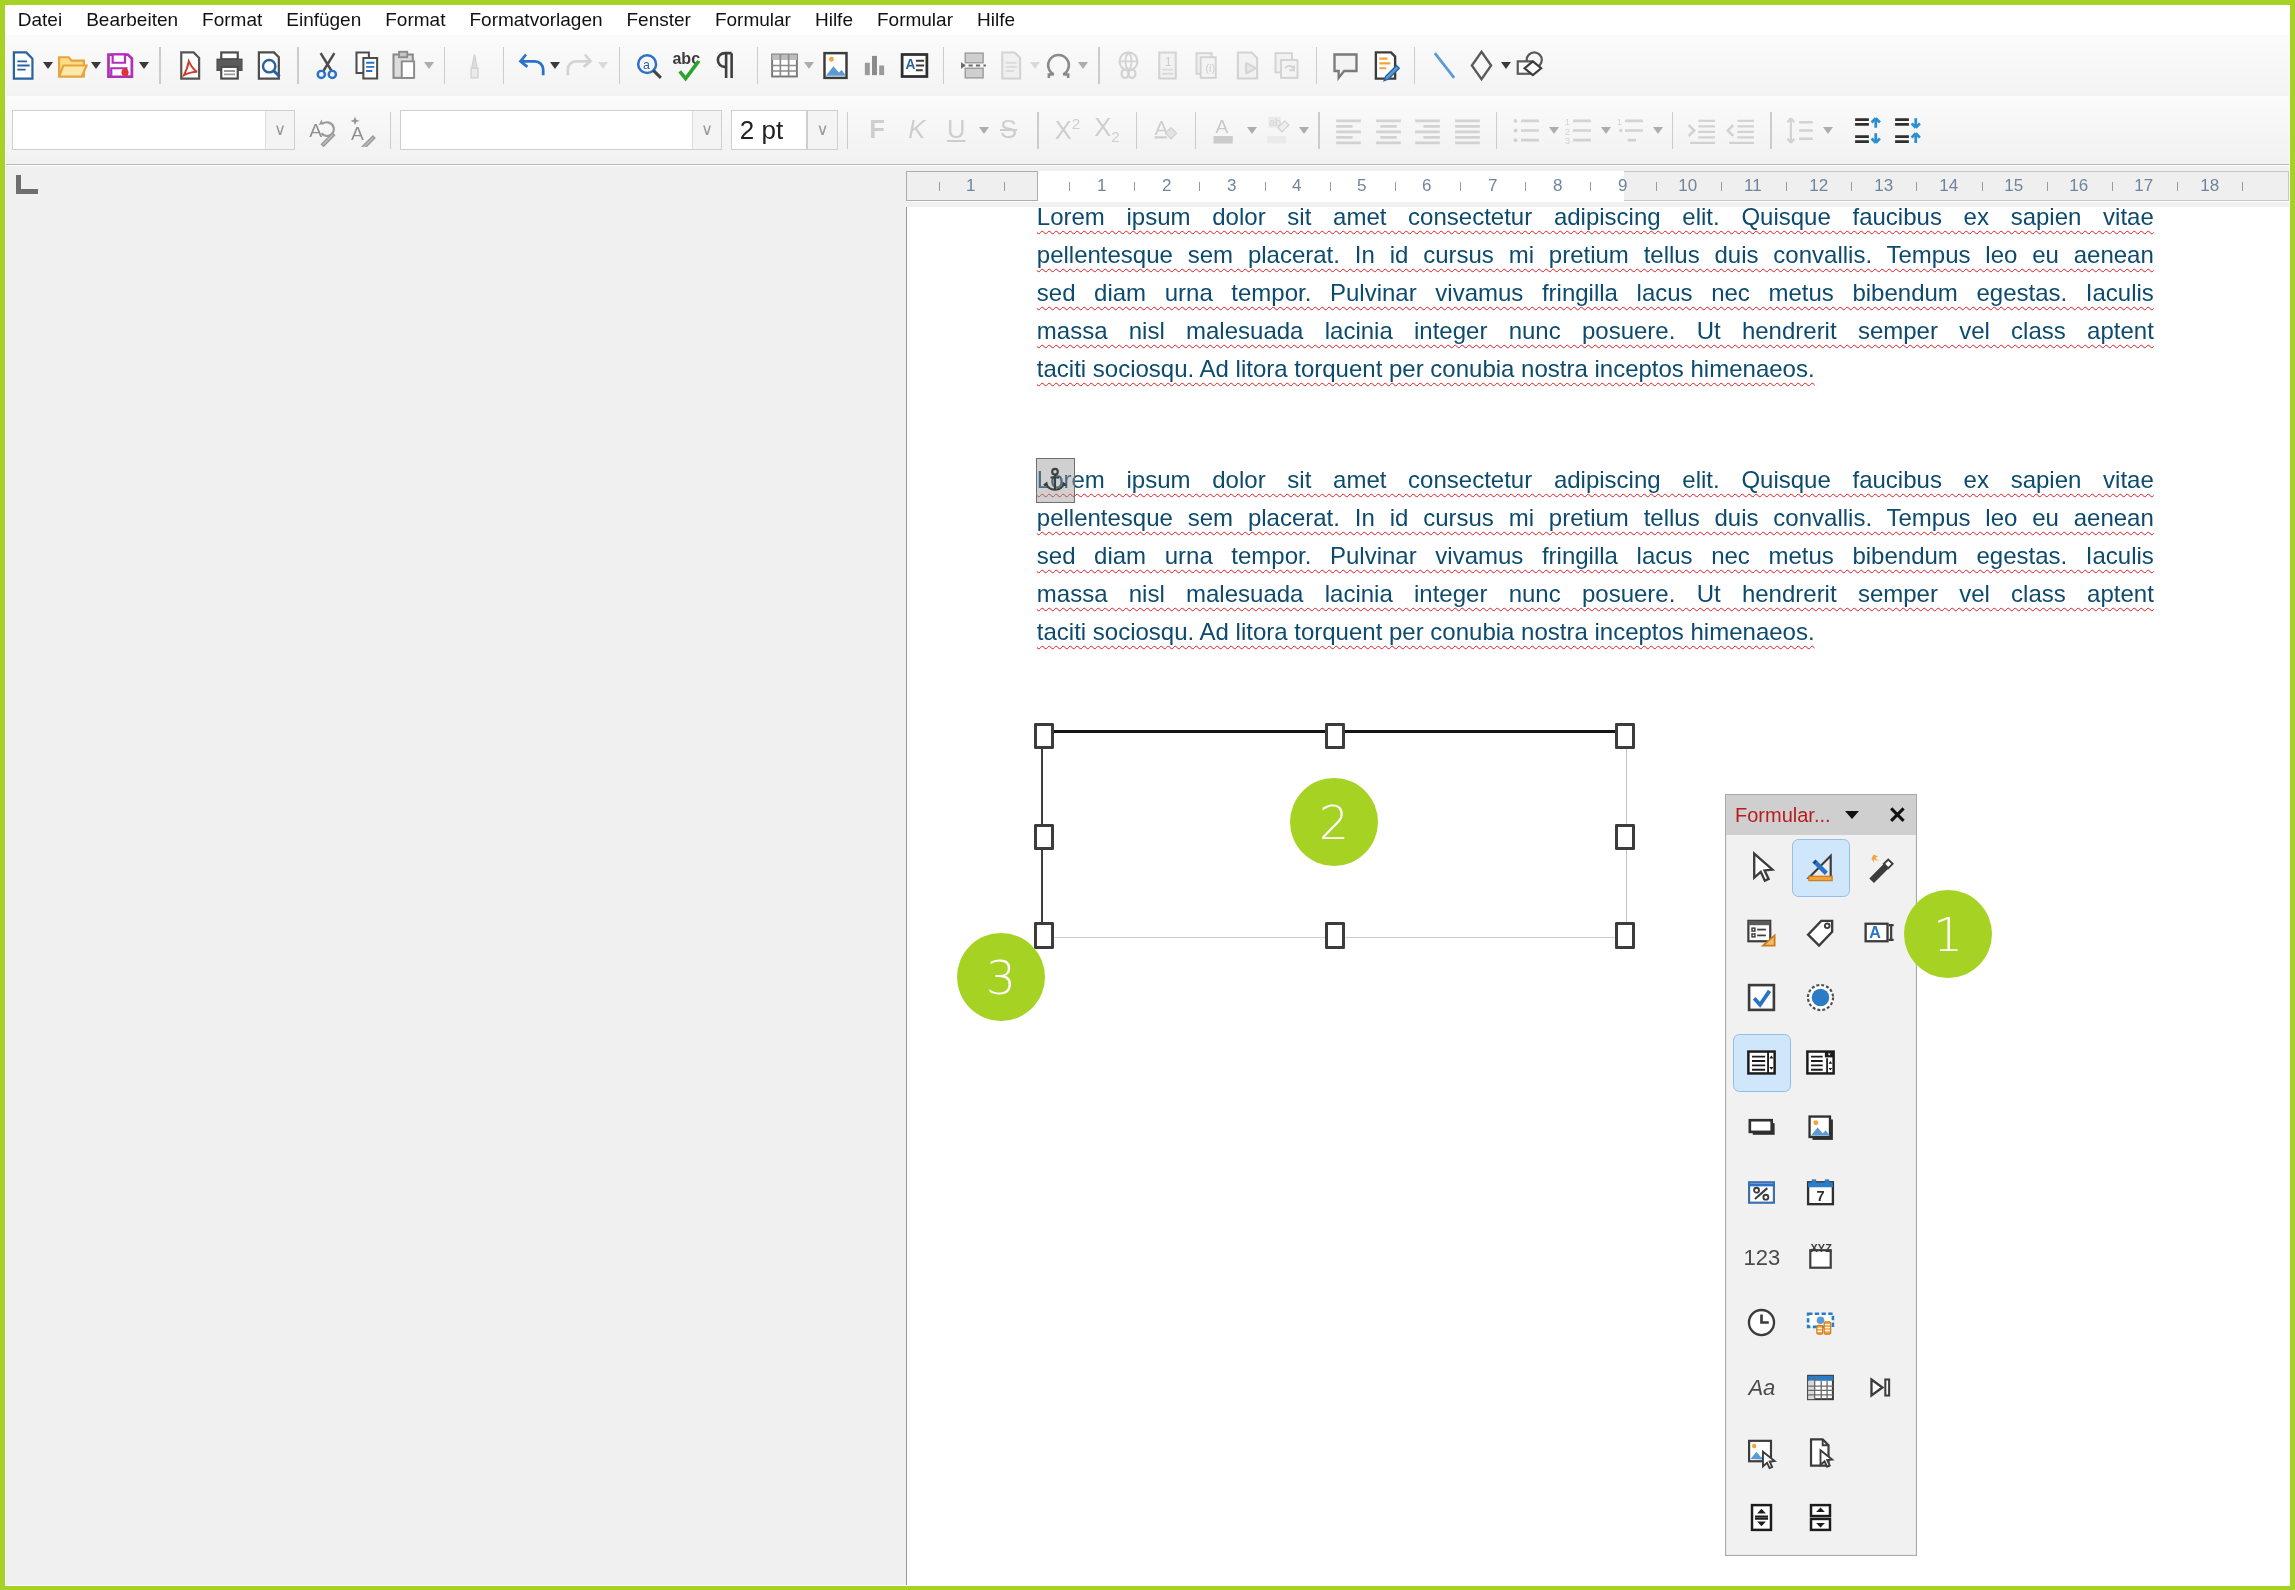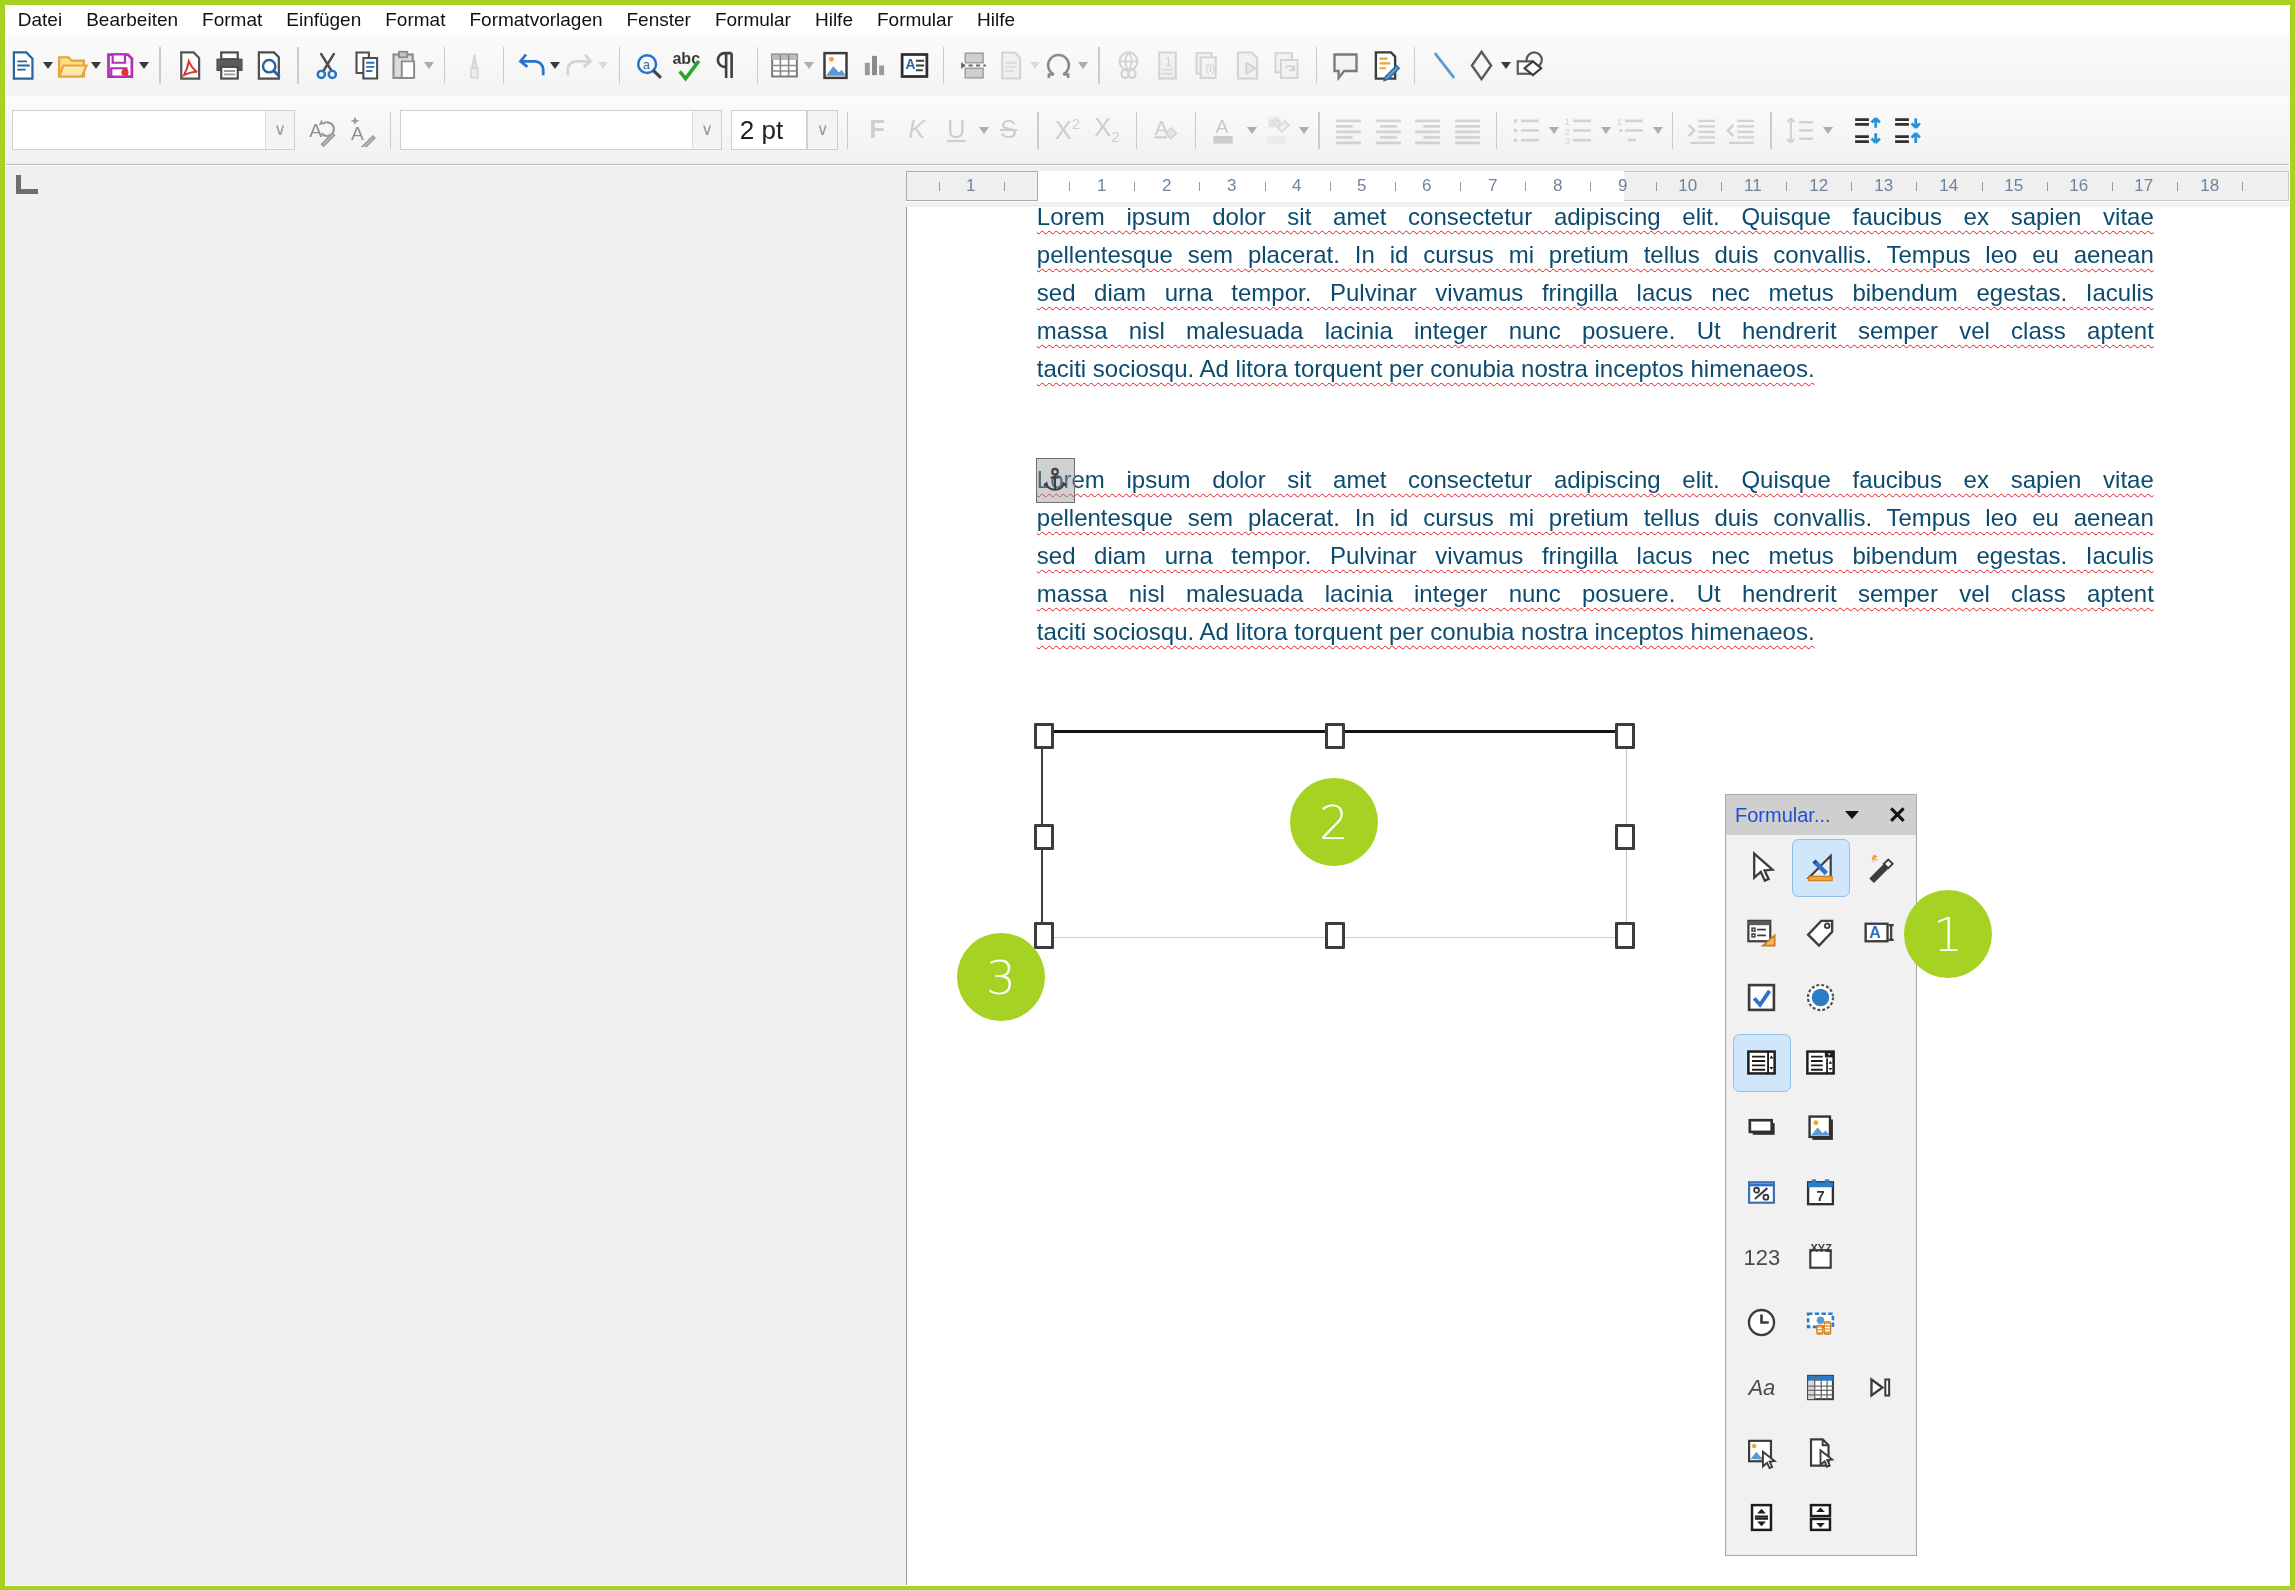--- a/index.html
+++ b/index.html
@@ -58,21 +58,21 @@
   
   .shape{position:absolute;left:134px;top:523px;width:583px;height:204px;background:#fff;
          border-top:3.8px solid #141414;border-left:2.6px solid #3d3d3d;
          border-right:1.3px solid #c3c3c3;border-bottom:1.3px solid #cdcdcd;}
   .handle{position:absolute;width:14px;height:20.4px;background:#fff;border:3.2px solid #3c3c3c;border-radius:1.3px;z-index:5;}
 
   
   .panel{position:absolute;left:1725px;top:794px;width:190px;height:760px;background:#f1f1f1;
          border:1.3px solid #a9a9a9;box-shadow:0 0 0 0.6px #e5e5e5 inset;z-index:20;}
   .panel-title{height:40px;background:#cfcfcf;display:flex;align-items:center;padding:0 9px;}
-  .panel-title .t{font-size:20px;color:#1d4ed8;}
+  .panel-title .t{font-size:20px;color:#b91c1c;}
   .panel-title .tdd{width:0;height:0;border-left:7px solid transparent;border-right:7px solid transparent;
         border-top:8.3px solid #111;margin-left:14px;}
   .panel-title .x{margin-left:auto;font-size:23px;font-weight:bold;color:#111;line-height:1;}
   .pgrid{position:absolute;top:40px;left:1.3px;right:1.3px;bottom:1.3px;
          display:grid;grid-template-columns:59px 59px 59px;grid-auto-rows:65px;justify-content:start;padding-left:5.1px;}
   .pcell{display:flex;align-items:center;justify-content:center;}
   .pbtn{width:56px;height:56px;display:flex;align-items:center;justify-content:center;border-radius:6.4px;}
   .pbtn.active{background:#cfe6fb;border:1.3px solid #93bee8;}
   .pg{font-size:22px;color:#4a4a4a;line-height:1;}
 

